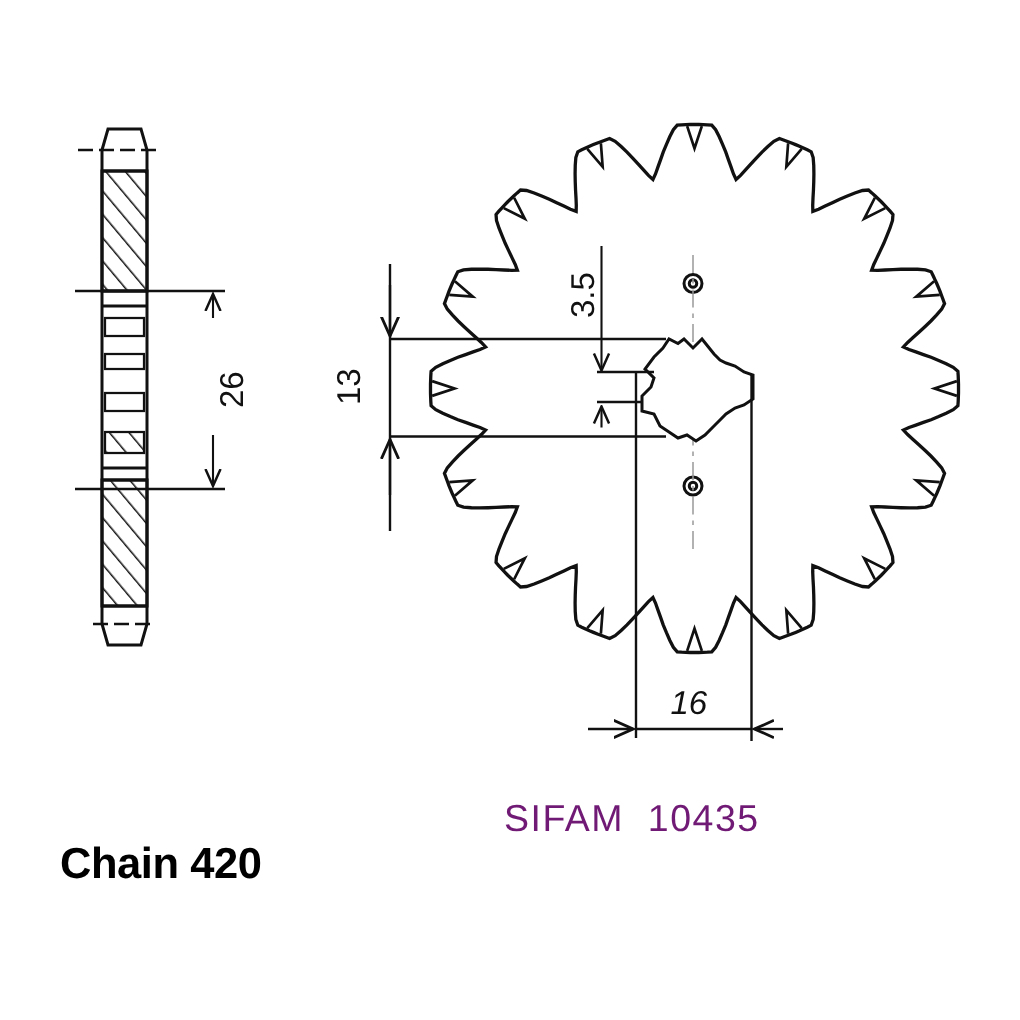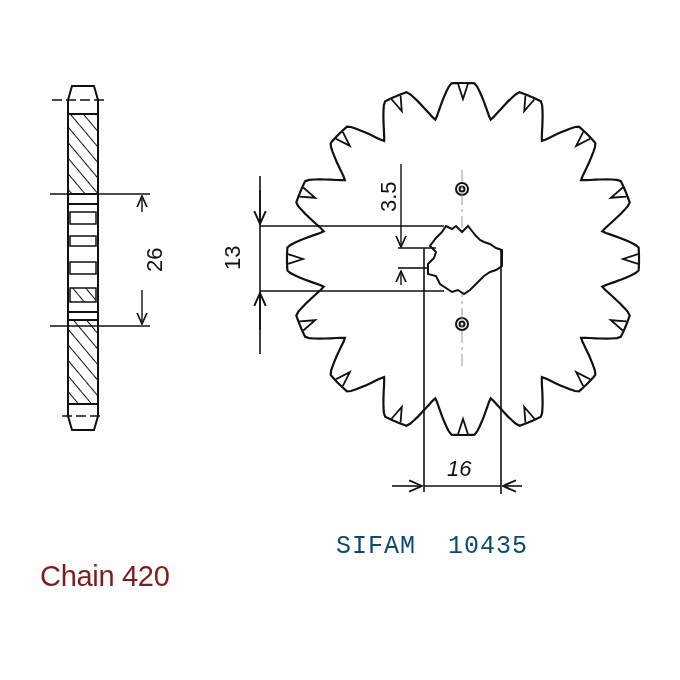--- a/index.html
+++ b/index.html
@@ -1,19 +1,19 @@
 <!DOCTYPE html>
 <html><head>
 <meta charset="utf-8">
 <style>
   html, body { margin: 0; padding: 0; background: #ffffff; }
   body { width: 680px; height: 680px; position: relative; overflow: hidden; font-family: "Liberation Sans", sans-serif; }
   svg { position: absolute; left: 0; top: 0; }
-  .lbl-chain { position: absolute; left: 40px; top: 560px; font-family: "Liberation Sans", sans-serif; font-weight: normal; font-size: 29px; color: #7f1d1d; letter-spacing: -0.3px; }
-  .lbl-sifam { position: absolute; left: 336px; top: 532px; font-family: Liberation Mono, monospace; font-size: 25px; color: #0c4a6e; letter-spacing: 1px; white-space: pre; }
+  .lbl-chain { position: absolute; left: 40px; top: 560px; font-family: "Liberation Sans", sans-serif; font-weight: bold; font-size: 29px; color: #000000; letter-spacing: -0.3px; }
+  .lbl-sifam { position: absolute; left: 336px; top: 532px; font-family: Liberation Sans, sans-serif; font-size: 25px; color: #701a75; letter-spacing: 1px; white-space: pre; }
   .dim { font-family: "Liberation Sans", sans-serif; font-size: 22px; fill: #111; }
 </style>
 </head>
 <body>
 
 <svg width="680" height="680" viewBox="0 0 680 680">
   <defs>
     <pattern id="hatch" width="10" height="10" patternUnits="userSpaceOnUse" patternTransform="rotate(-40)">
       <line x1="0" y1="0" x2="0" y2="10" stroke="#111" stroke-width="2"></line>
     </pattern>

